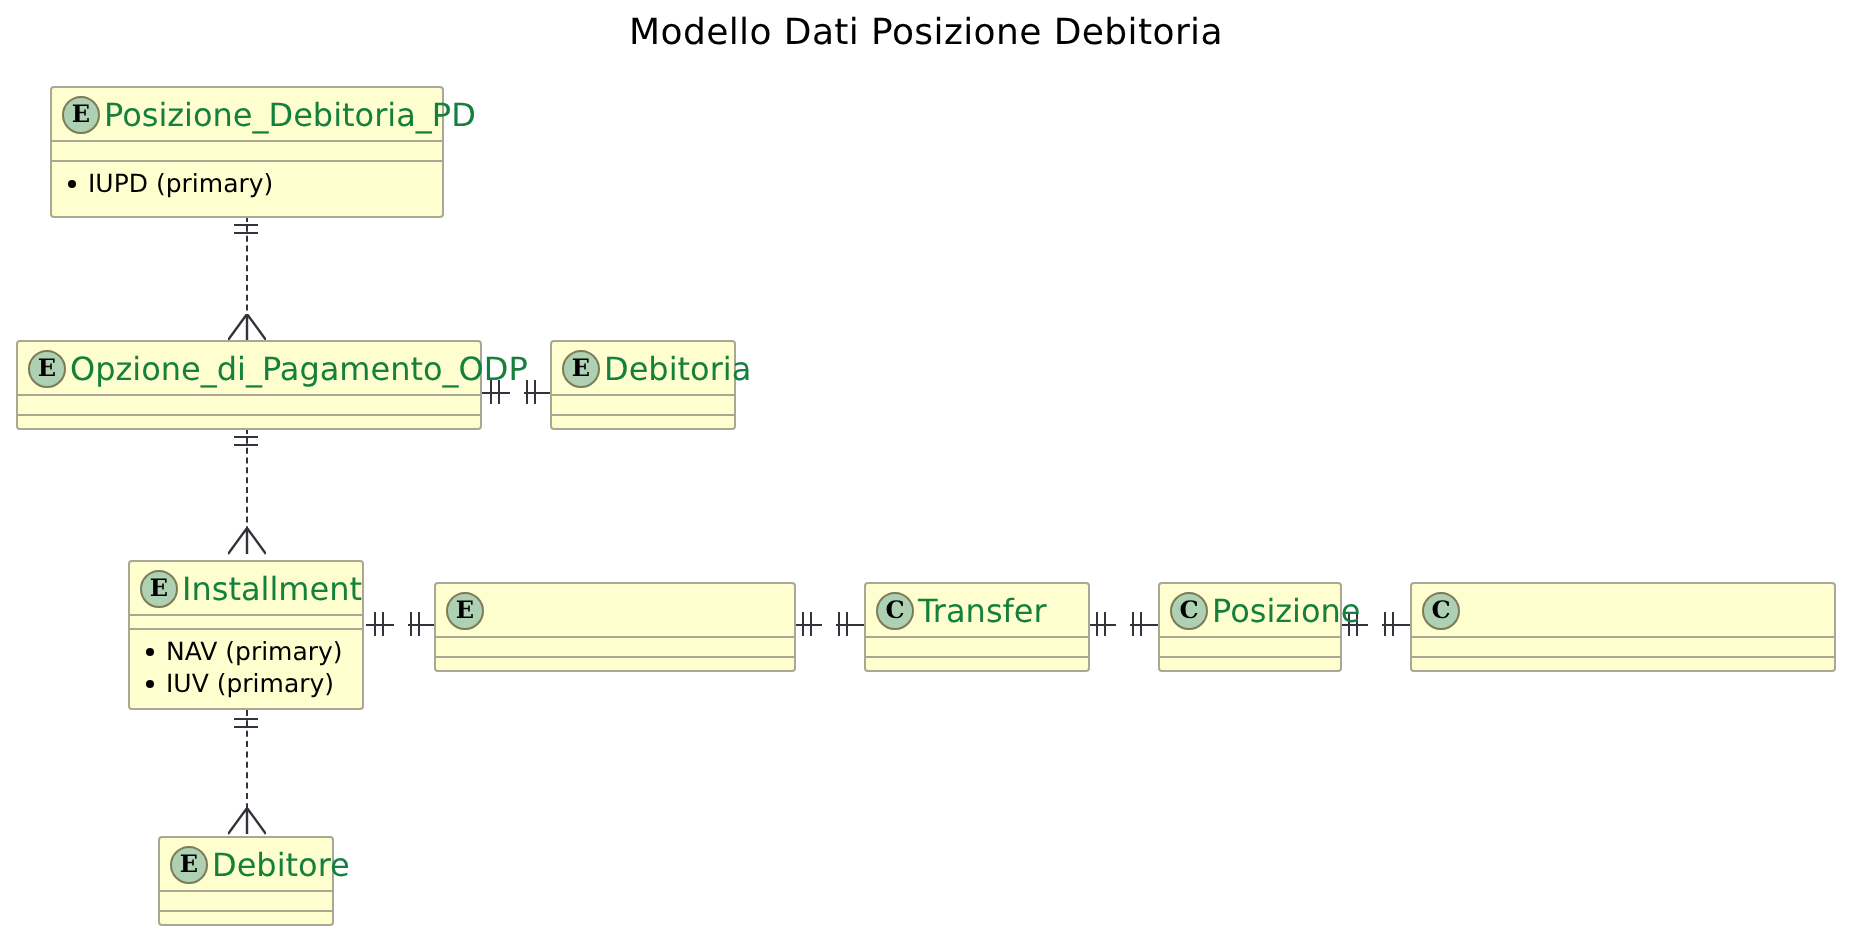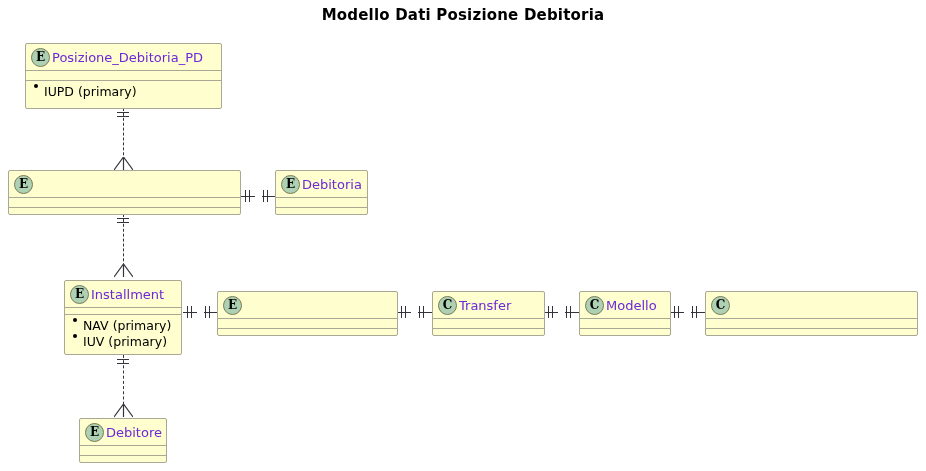--- a/index.html
+++ b/index.html
@@ -15,22 +15,22 @@
     font-family: "DejaVu Sans", sans-serif;
     color: #000000;
   }
 
   #diagram-title {
     position: absolute;
     top: 6px;
     left: 0;
     width: 926px;
     text-align: center;
-    font-size: 15px;
-    font-weight: bold;
+    font-size: 18px;
+    font-weight: normal;
     color: #000000;
     letter-spacing: 0.2px;
   }
 
   
   .entity {
     position: absolute;
     box-sizing: border-box;
     background: #FEFECE;
     border: 1px solid #A8A894;
@@ -39,23 +39,23 @@
   }
   .entity .hdr {
     display: flex;
     align-items: center;
     height: 26px;
     padding: 0 4px 0 5px;
     box-sizing: border-box;
     white-space: nowrap;
   }
   .entity .hdr .name {
-    font-size: 13px;
+    font-size: 16px;
     line-height: 13px;
-    color: #6d28d9;
+    color: #15803d;
     padding-left: 1px;
   }
   .stereo {
     width: 19px;
     height: 19px;
     min-width: 19px;
     border-radius: 50%;
     background: #ADD1B2;
     border: 1px solid #7B7B58;
     box-sizing: border-box;
@@ -78,20 +78,21 @@
     height: 9px;
   }
   .attrs {
     padding: 3px 6px 4px 8px;
   }
   .attr {
     font-size: 12.5px;
     line-height: 16px;
     white-space: nowrap;
     display: flex;
+    align-items: center;
   }
   .attr .bullet {
     display: inline-block;
     width: 4px;
     height: 4px;
     border-radius: 50%;
     background: #000;
     margin-right: 6px;
     flex: 0 0 auto;
   }
@@ -216,20 +217,21 @@
     <div class="attr">
       <span class="bullet"></span>
       <span>IUPD (primary)</span>
     </div>
   </div>
 </div>
 
 <div class="entity" style="left:8px; top:170px; width:233px; height:45px;">
   <div class="hdr">
     <span class="stereo">E</span>
+    <span class="name">Opzione_di_Pagamento_ODP</span>
   </div>
   <div class="sep"></div>
   <div class="band"></div>
   <div class="sep"></div>
   <div class="band"></div>
 </div>
 
 <div class="entity" style="left:275px; top:170px; width:93px; height:45px;">
   <div class="hdr">
     <span class="stereo">E</span>
@@ -278,21 +280,21 @@
   </div>
   <div class="sep"></div>
   <div class="band"></div>
   <div class="sep"></div>
   <div class="band"></div>
 </div>
 
 <div class="entity" style="left:579px; top:291px; width:92px; height:45px;">
   <div class="hdr">
     <span class="stereo">C</span>
-    <span class="name">Modello</span>
+    <span class="name">Posizione</span>
   </div>
   <div class="sep"></div>
   <div class="band"></div>
   <div class="sep"></div>
   <div class="band"></div>
 </div>
 
 <div class="entity" style="left:705px; top:291px; width:213px; height:45px;">
   <div class="hdr">
     <span class="stereo">C</span>

